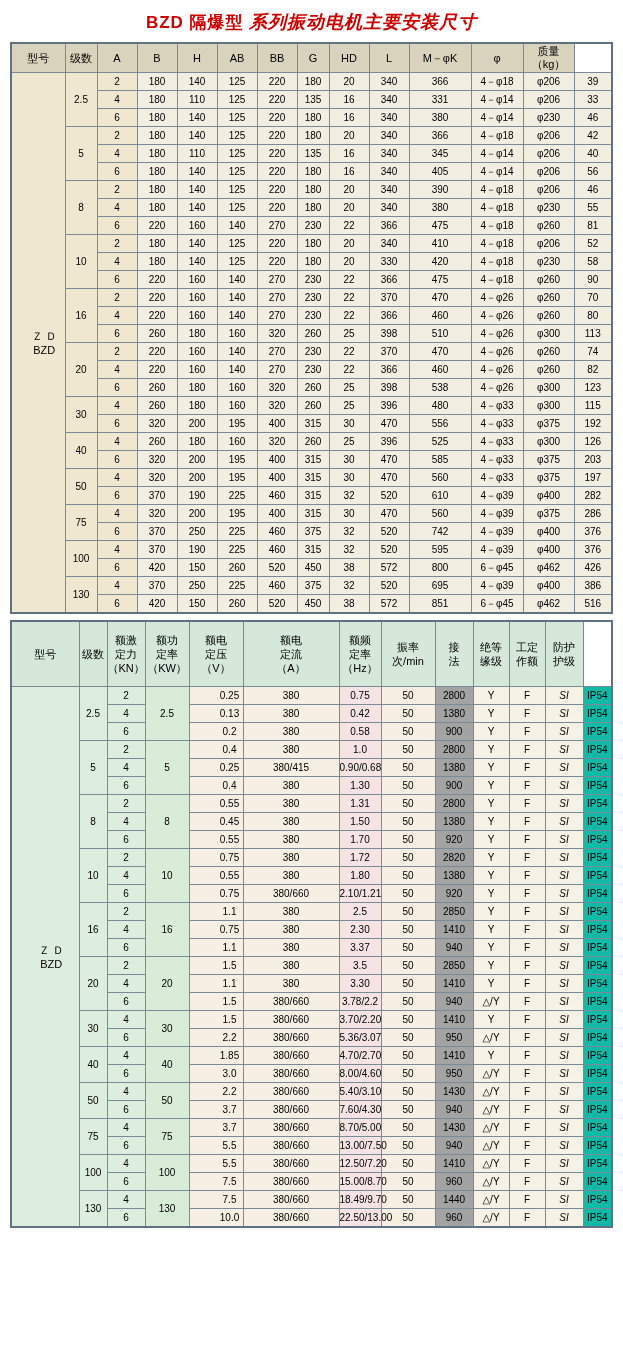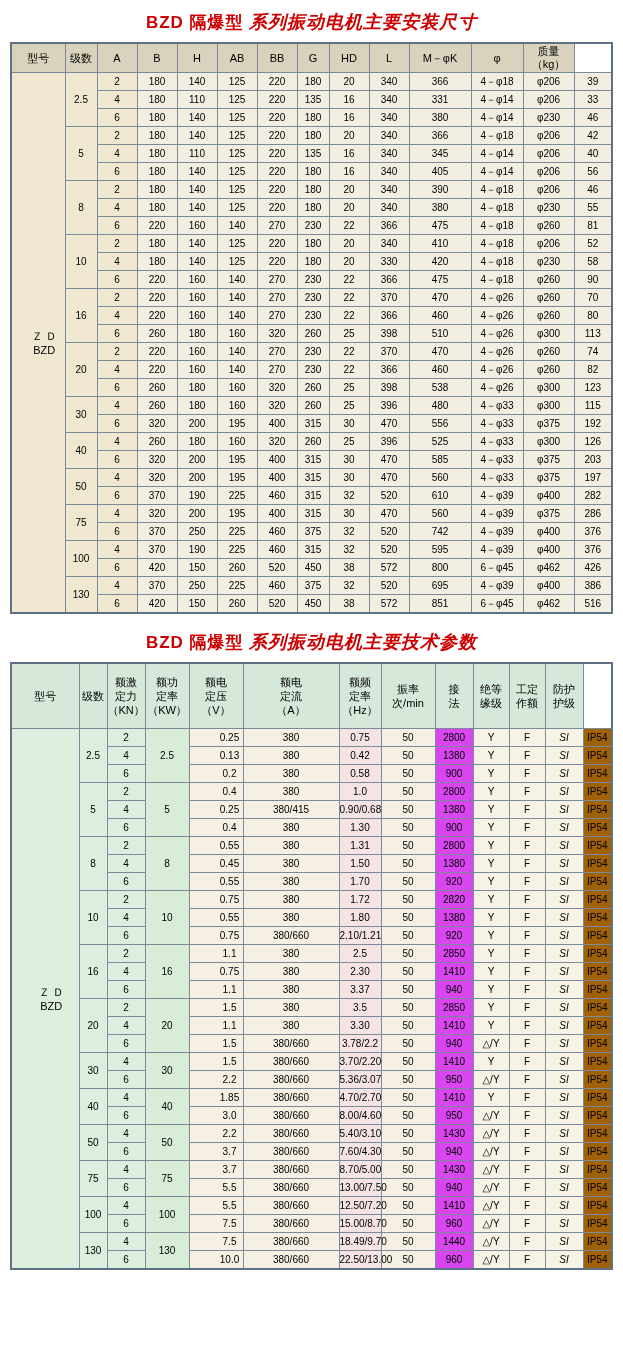--- a/index.html
+++ b/index.html
@@ -46,25 +46,25 @@
   
   .t2tbl{border:2px solid #5f7184;}
   .t2tbl .hdr td{background:#d6e8da;font-size:11px;height:62px;font-weight:normal;line-height:14px;}
   .t2tbl td.cmodel{background:#ddeede;}
   .t2tbl td.cpole{background:#ddeede;}
   .t2tbl td.cforce{background:#d8ecd8;}
   .t2tbl td.cpow{background:#f6efe3;padding-left:27px;}
   .t2tbl td.cvolt{background:#f6efe3;}
   .t2tbl td.ccur{background:#f6e4e4;}
   .t2tbl td.cfreq{background:#f6efe3;}
-  .t2tbl td.crpm{background:#d946ef;}
+  .t2tbl td.crpm{background:#a3a3a3;}
   .t2tbl td.cconn{background:#f6f2e6;}
   .t2tbl td.cins{background:#f6f2e6;}
   .t2tbl td.cduty{background:#f6f2e6;font-style:italic;}
-  .t2tbl td.cprot{background:#a16207;}
+  .t2tbl td.cprot{background:#14b8a6;}
 
   .grouplabel{font-size:11px;line-height:14px;padding-left:12px;}
   .spacer{height:6px;}
 </style>
 </head>
 <body>
 
 <div class="page">
 
   <div class="title">
@@ -535,24 +535,20 @@
           <td class="dat">851</td>
           <td class="dat">6－φ45</td>
           <td class="dat">φ462</td>
           <td class="dat">516</td>
         </tr>
       </tbody>
   </table>
 
   <div class="spacer"></div>
 
-  <div class="title">
-    <span class="t1">BZD  隔爆型</span>
-    <span class="t2">系列振动电机主要技术参数</span>
-  </div>
 
   <table class="t2tbl">
     <colgroup>
       <col style="width:68px">
         <col style="width:28px">
         <col style="width:38px">
         <col style="width:44px">
       <col style="width:54px">
         <col style="width:96px">
         <col style="width:42px">

